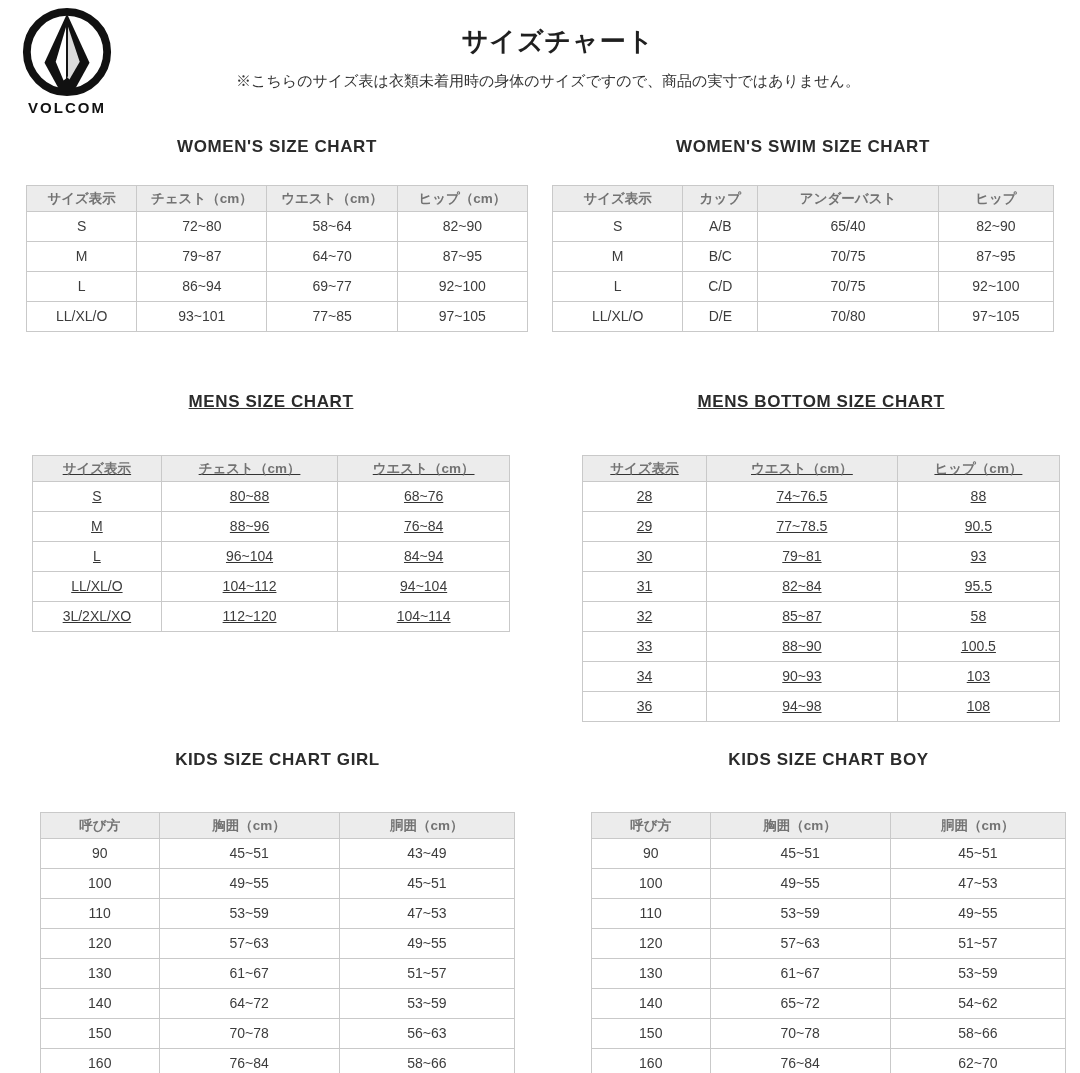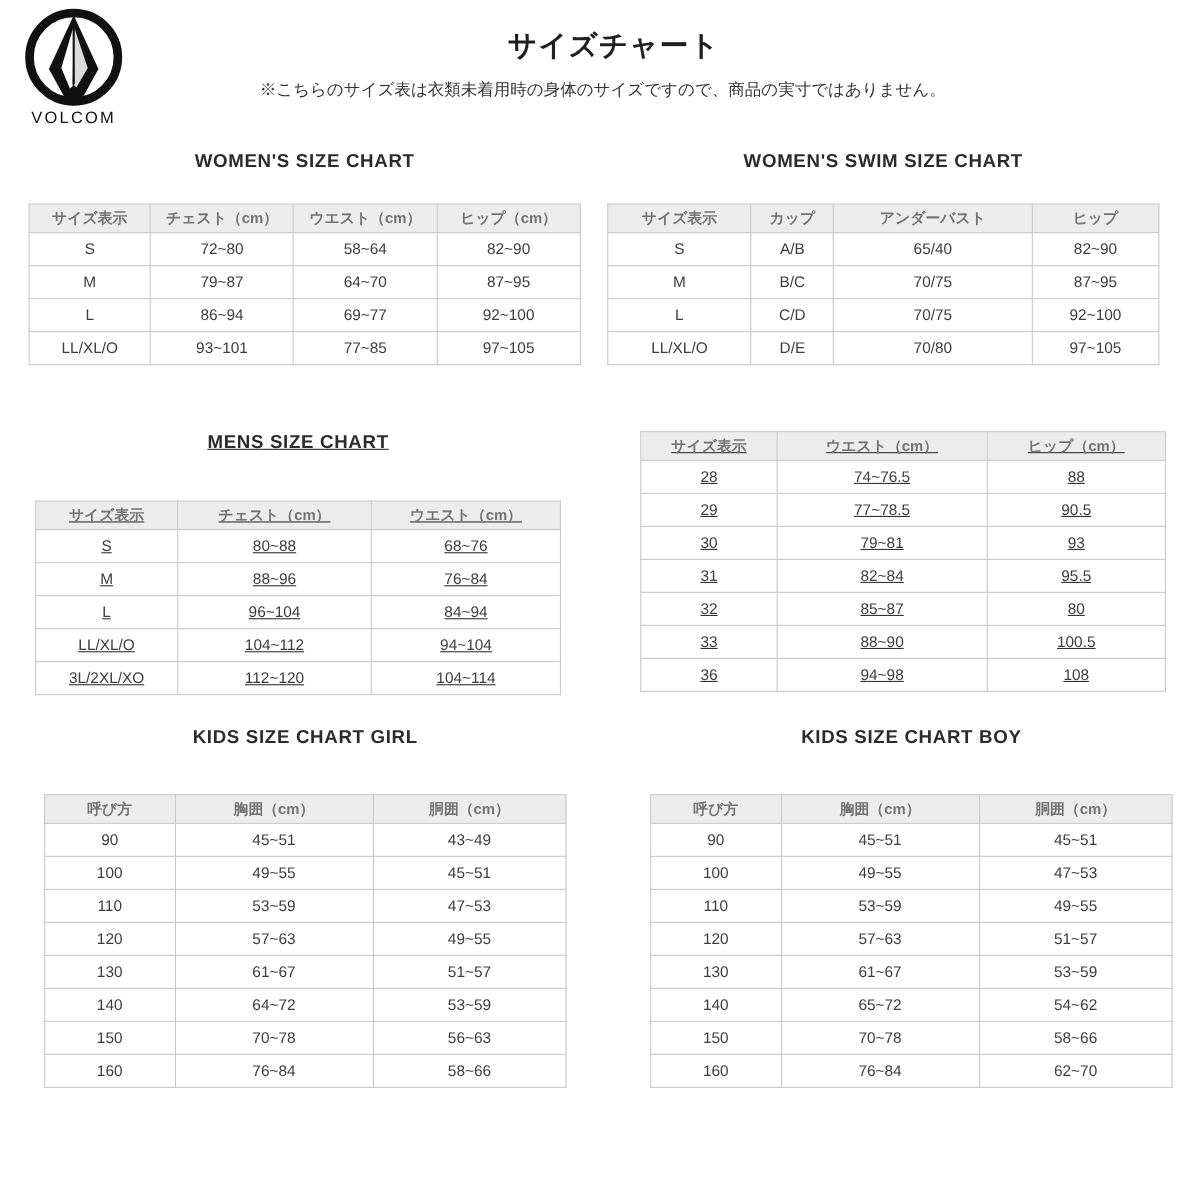--- a/index.html
+++ b/index.html
@@ -4,21 +4,21 @@
 <style>
   html,body{margin:0;padding:0;background:#ffffff;}
   body{
     width:1080px;height:1073px;position:relative;
     font-family:"Liberation Sans",sans-serif;color:#333;
     -webkit-font-smoothing:antialiased;overflow:hidden;
   }
   
   .logo{position:absolute;left:14px;top:6px;width:106px;text-align:center;}
   .logo svg{display:block;margin:0 auto;}
-  .logo-text{font-weight:normal;font-size:15px;letter-spacing:2px;color:#111;margin-top:-2px;}
+  .logo-text{font-weight:bold;font-size:15px;letter-spacing:2px;color:#111;margin-top:-2px;}
   .page-head{padding-top:24px;text-align:center;}
   .main-title{margin:0;font-size:26px;font-weight:bold;color:#1f1f1f;letter-spacing:1px;padding-left:36px;}
   .note{margin:13px 0 0 16px;font-size:15px;color:#333;}
   
   .chart-row{display:flex;padding:0 14px;}
   .chart-col{flex:1;padding:0 12px;box-sizing:border-box;}
   .row-1{margin-top:46px;}
   .row-2{margin-top:60px;text-decoration:underline;}
   .row-3{margin-top:28px;}
   .section-title{margin:0;text-align:center;font-size:17px;font-weight:bold;
@@ -194,20 +194,21 @@
             <tr>
               <td>3L/2XL/XO</td>
               <td>112~120</td>
               <td>104~114</td>
             </tr>
           </tbody>
         </table>
       </div>
   </div>
   <div class="chart-col">
+    <h2 class="section-title">MENS BOTTOM SIZE CHART</h2>
     <div class="table-slot">
         <table>
           <colgroup>
             <col style="width: 26%;">
             <col style="width: 40%;">
             <col style="width: 34%;">
           </colgroup>
           <thead>
             <tr>
               <th>サイズ表示</th>
@@ -232,28 +233,33 @@
               <td>93</td>
             </tr>
             <tr>
               <td>31</td>
               <td>82~84</td>
               <td>95.5</td>
             </tr>
             <tr>
               <td>32</td>
               <td>85~87</td>
-              <td>80</td>
+              <td>58</td>
             </tr>
             <tr>
               <td>33</td>
               <td>88~90</td>
               <td>100.5</td>
             </tr>
             <tr>
+              <td>34</td>
+              <td>90~93</td>
+              <td>103</td>
+            </tr>
+            <tr>
               <td>36</td>
               <td>94~98</td>
               <td>108</td>
             </tr>
           </tbody>
         </table>
       </div>
   </div>
 </div>
 

